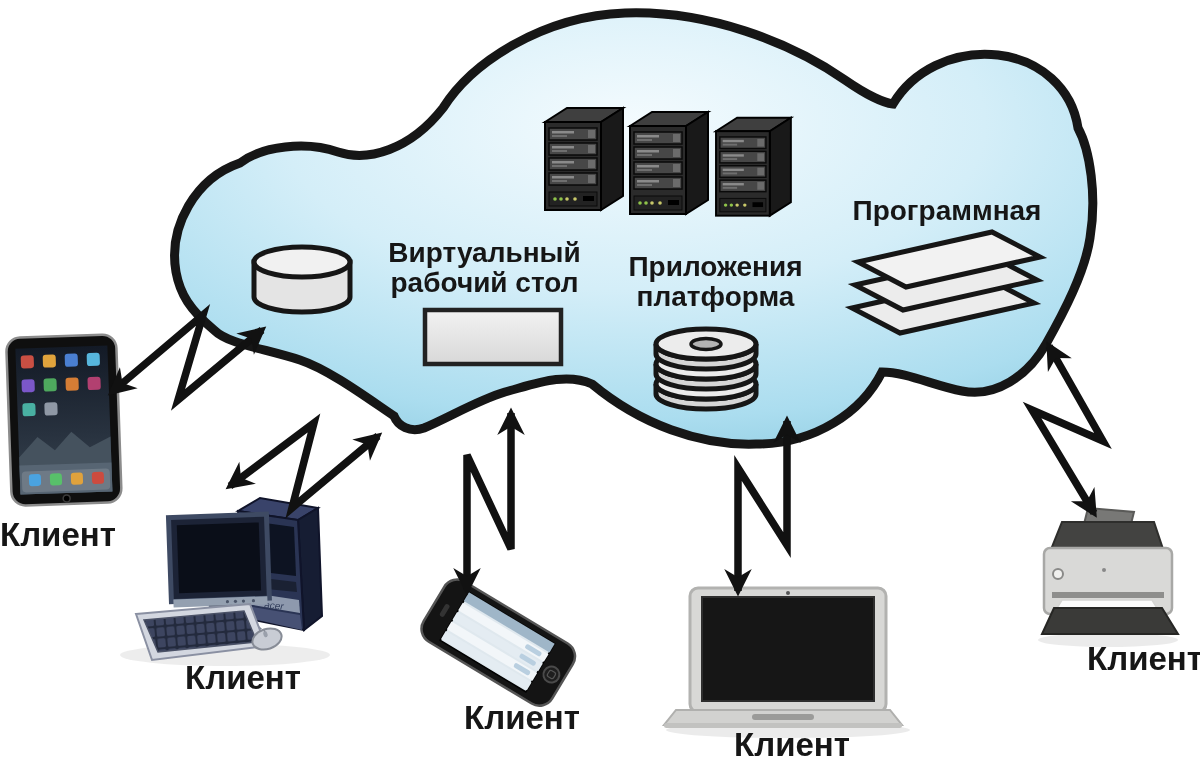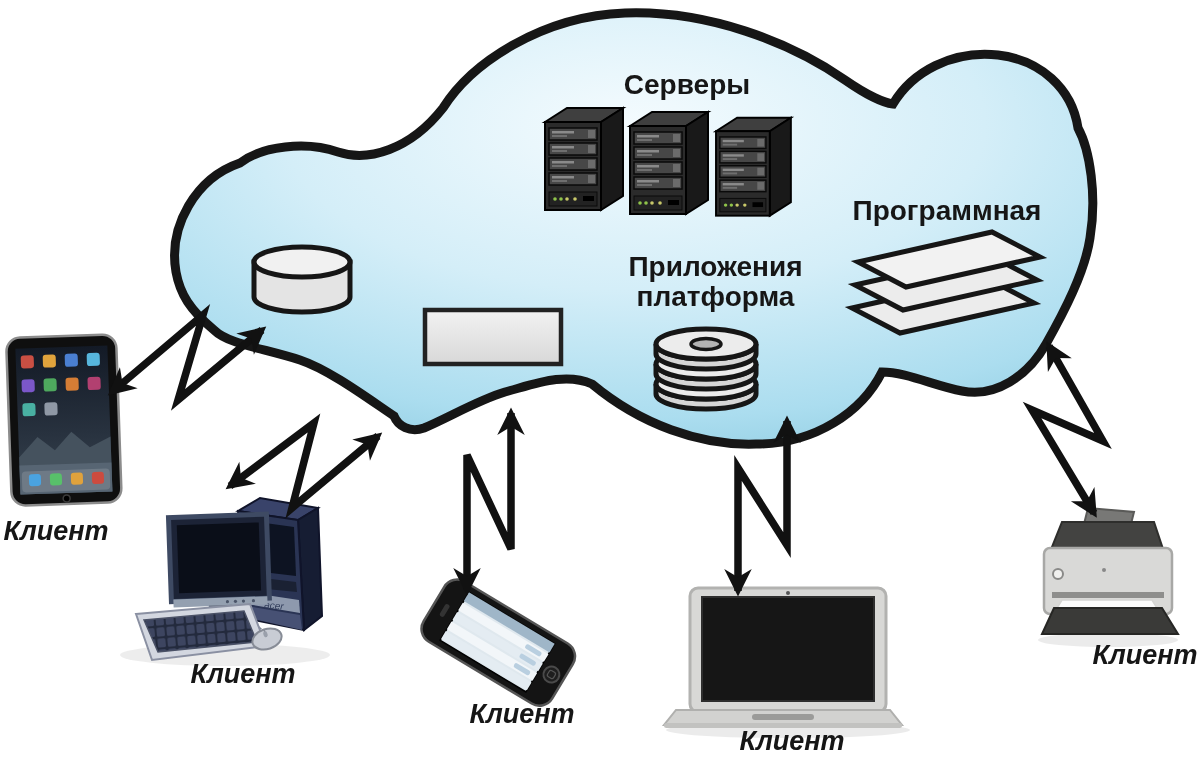--- a/index.html
+++ b/index.html
@@ -2,21 +2,21 @@
 <html><head>
 <meta charset="utf-8">
 <style>
   html,body{margin:0;padding:0;background:#ffffff;}
   .canvas{position:relative;width:1200px;height:768px;background:#ffffff;overflow:hidden;
           font-family:"Liberation Sans",sans-serif;}
   .canvas svg{position:absolute;left:0;top:0;}
   .lbl{position:absolute;font-weight:bold;color:#161616;text-align:center;
        white-space:pre-line;line-height:1.07;z-index:5;letter-spacing:0px;}
   .lbl-28{font-size:28px;}
-  .lbl-27{font-size:27px;font-style:italic;}
+  .lbl-27{font-size:33px;}
   .os-text{font-size:33px;line-height:54px;letter-spacing:1px;}
 </style>
 </head>
 <body>
 
 <div class="canvas">
 
 <svg width="1200" height="768" viewBox="0 0 1200 768">
   <defs>
     <radialGradient id="cloudGrad" cx="0.50" cy="0.26" r="0.85">
@@ -216,21 +216,22 @@
 
   <g stroke="#111111" stroke-width="7.5" fill="none" stroke-linejoin="miter">
     <path d="M 112,392 L 203,315 L 178,400 L 262,330" marker-start="url(#ah)" marker-end="url(#ah)"></path>
     <path d="M 230,486 L 314,423 L 292,508 L 378,436" marker-start="url(#ah)" marker-end="url(#ah)"></path>
     <path d="M 467,590 L 467,455 L 511,549 L 511,413" marker-start="url(#ah)" marker-end="url(#ah)"></path>
     <path d="M 738,591 L 738,468 L 787,545 L 787,421" marker-start="url(#ah)" marker-end="url(#ah)"></path>
     <path d="M 1094,513 L 1032,410 L 1103,441 L 1049,346" marker-start="url(#ah)" marker-end="url(#ah)"></path>
   </g>
 </svg>
 
-  <div class="lbl lbl-28" style="left:557px;top:70px;width:260px;">Серверы</div>
+  <div class="lbl lbl-28" style="left:372px;top:238px;width:225px;">Виртуальный
+рабочий стол</div>
   <div class="lbl lbl-28" style="left:598px;top:252px;width:235px;">Приложения
 платформа</div>
   <div class="lbl lbl-28" style="left:852px;top:196px;width:190px;">Программная</div>
 
   <div class="lbl lbl-27" style="left:0px;top:517px;width:112px;">Клиент</div>
   <div class="lbl lbl-27" style="left:168px;top:660px;width:150px;">Клиент</div>
   <div class="lbl lbl-27" style="left:452px;top:700px;width:140px;">Клиент</div>
   <div class="lbl lbl-27" style="left:722px;top:727px;width:140px;">Клиент</div>
   <div class="lbl lbl-27" style="left:1080px;top:641px;width:130px;">Клиент</div>
 

